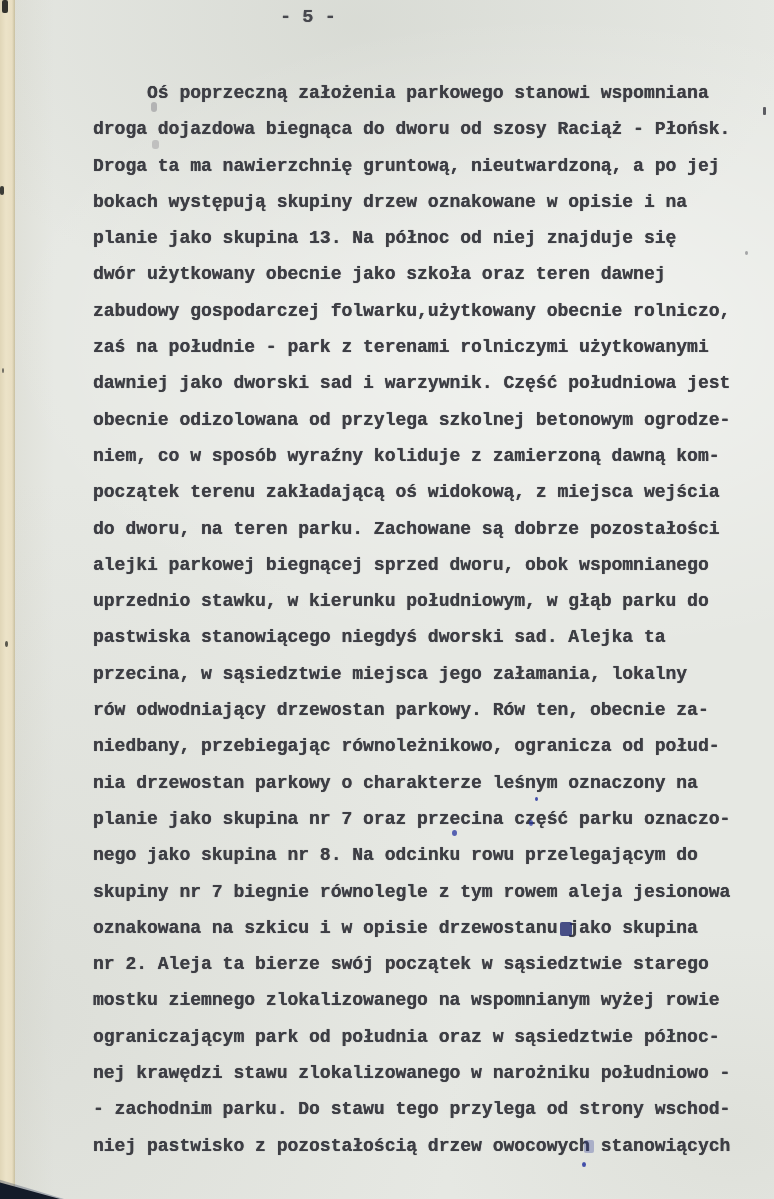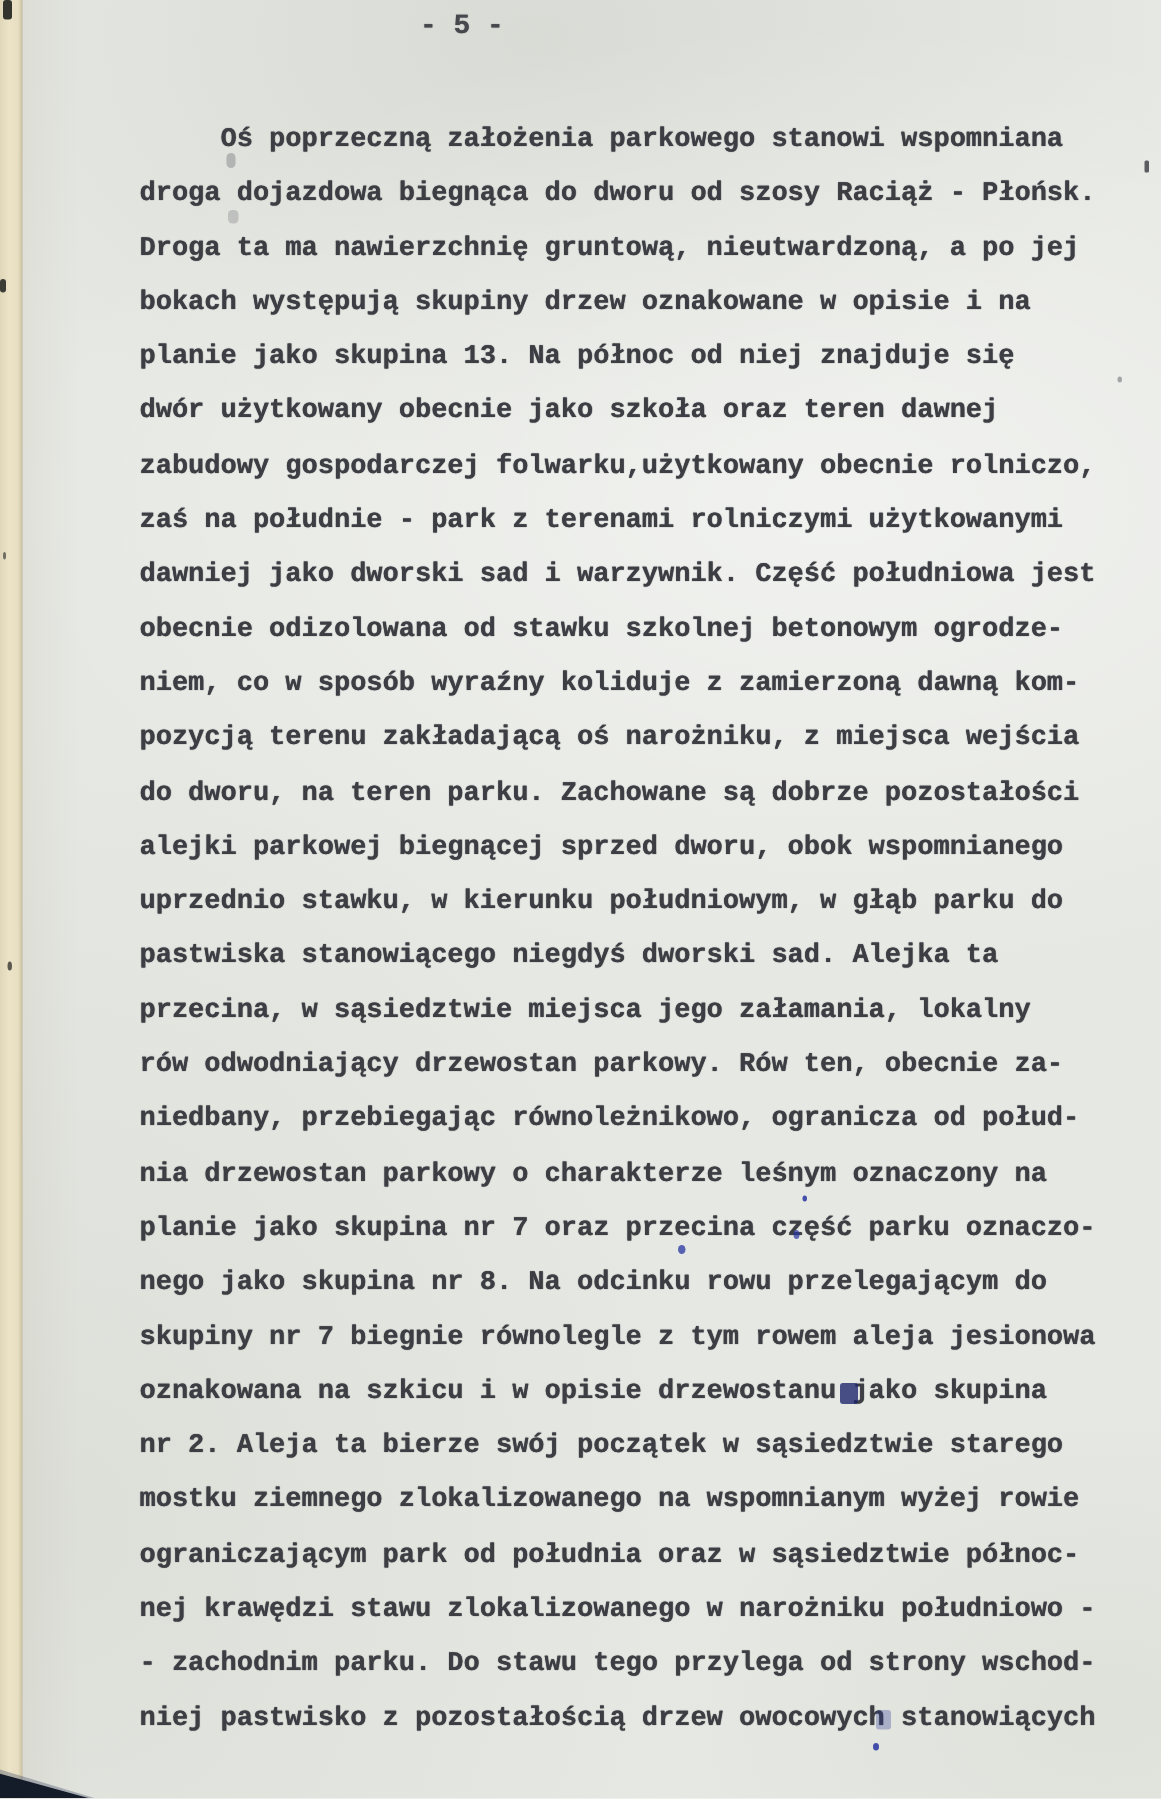--- a/index.html
+++ b/index.html
@@ -89,23 +89,23 @@
   <div class="text-block">
     <div class="tline">     Oś poprzeczną założenia parkowego stanowi wspomniana</div>
     <div class="tline">droga dojazdowa biegnąca do dworu od szosy Raciąż - Płońsk.</div>
     <div class="tline">Droga ta ma nawierzchnię gruntową, nieutwardzoną, a po jej</div>
     <div class="tline">bokach występują skupiny drzew oznakowane w opisie i na</div>
     <div class="tline">planie jako skupina 13. Na północ od niej znajduje się</div>
     <div class="tline">dwór użytkowany obecnie jako szkoła oraz teren dawnej</div>
     <div class="tline">zabudowy gospodarczej folwarku,użytkowany obecnie rolniczo,</div>
     <div class="tline">zaś na południe - park z terenami rolniczymi użytkowanymi</div>
     <div class="tline">dawniej jako dworski sad i warzywnik. Część południowa jest</div>
-    <div class="tline">obecnie odizolowana od stawku szkolnej betonowym ogrodze-</div>
+    <div class="tline">obecnie odizolowana od przylega szkolnej betonowym ogrodze-</div>
     <div class="tline">niem, co w sposób wyraźny koliduje z zamierzoną dawną kom-</div>
-    <div class="tline">pozycją terenu zakładającą oś narożniku, z miejsca wejścia</div>
+    <div class="tline">początek terenu zakładającą oś widokową, z miejsca wejścia</div>
     <div class="tline">do dworu, na teren parku. Zachowane są dobrze pozostałości</div>
     <div class="tline">alejki parkowej biegnącej sprzed dworu, obok wspomnianego</div>
     <div class="tline">uprzednio stawku, w kierunku południowym, w głąb parku do</div>
     <div class="tline">pastwiska stanowiącego niegdyś dworski sad. Alejka ta</div>
     <div class="tline">przecina, w sąsiedztwie miejsca jego załamania, lokalny</div>
     <div class="tline">rów odwodniający drzewostan parkowy. Rów ten, obecnie za-</div>
     <div class="tline">niedbany, przebiegając równoleżnikowo, ogranicza od połud-</div>
     <div class="tline">nia drzewostan parkowy o charakterze leśnym oznaczony na</div>
     <div class="tline">planie jako skupina nr 7 oraz przecina część parku oznaczo-</div>
     <div class="tline">nego jako skupina nr 8. Na odcinku rowu przelegającym do</div>

